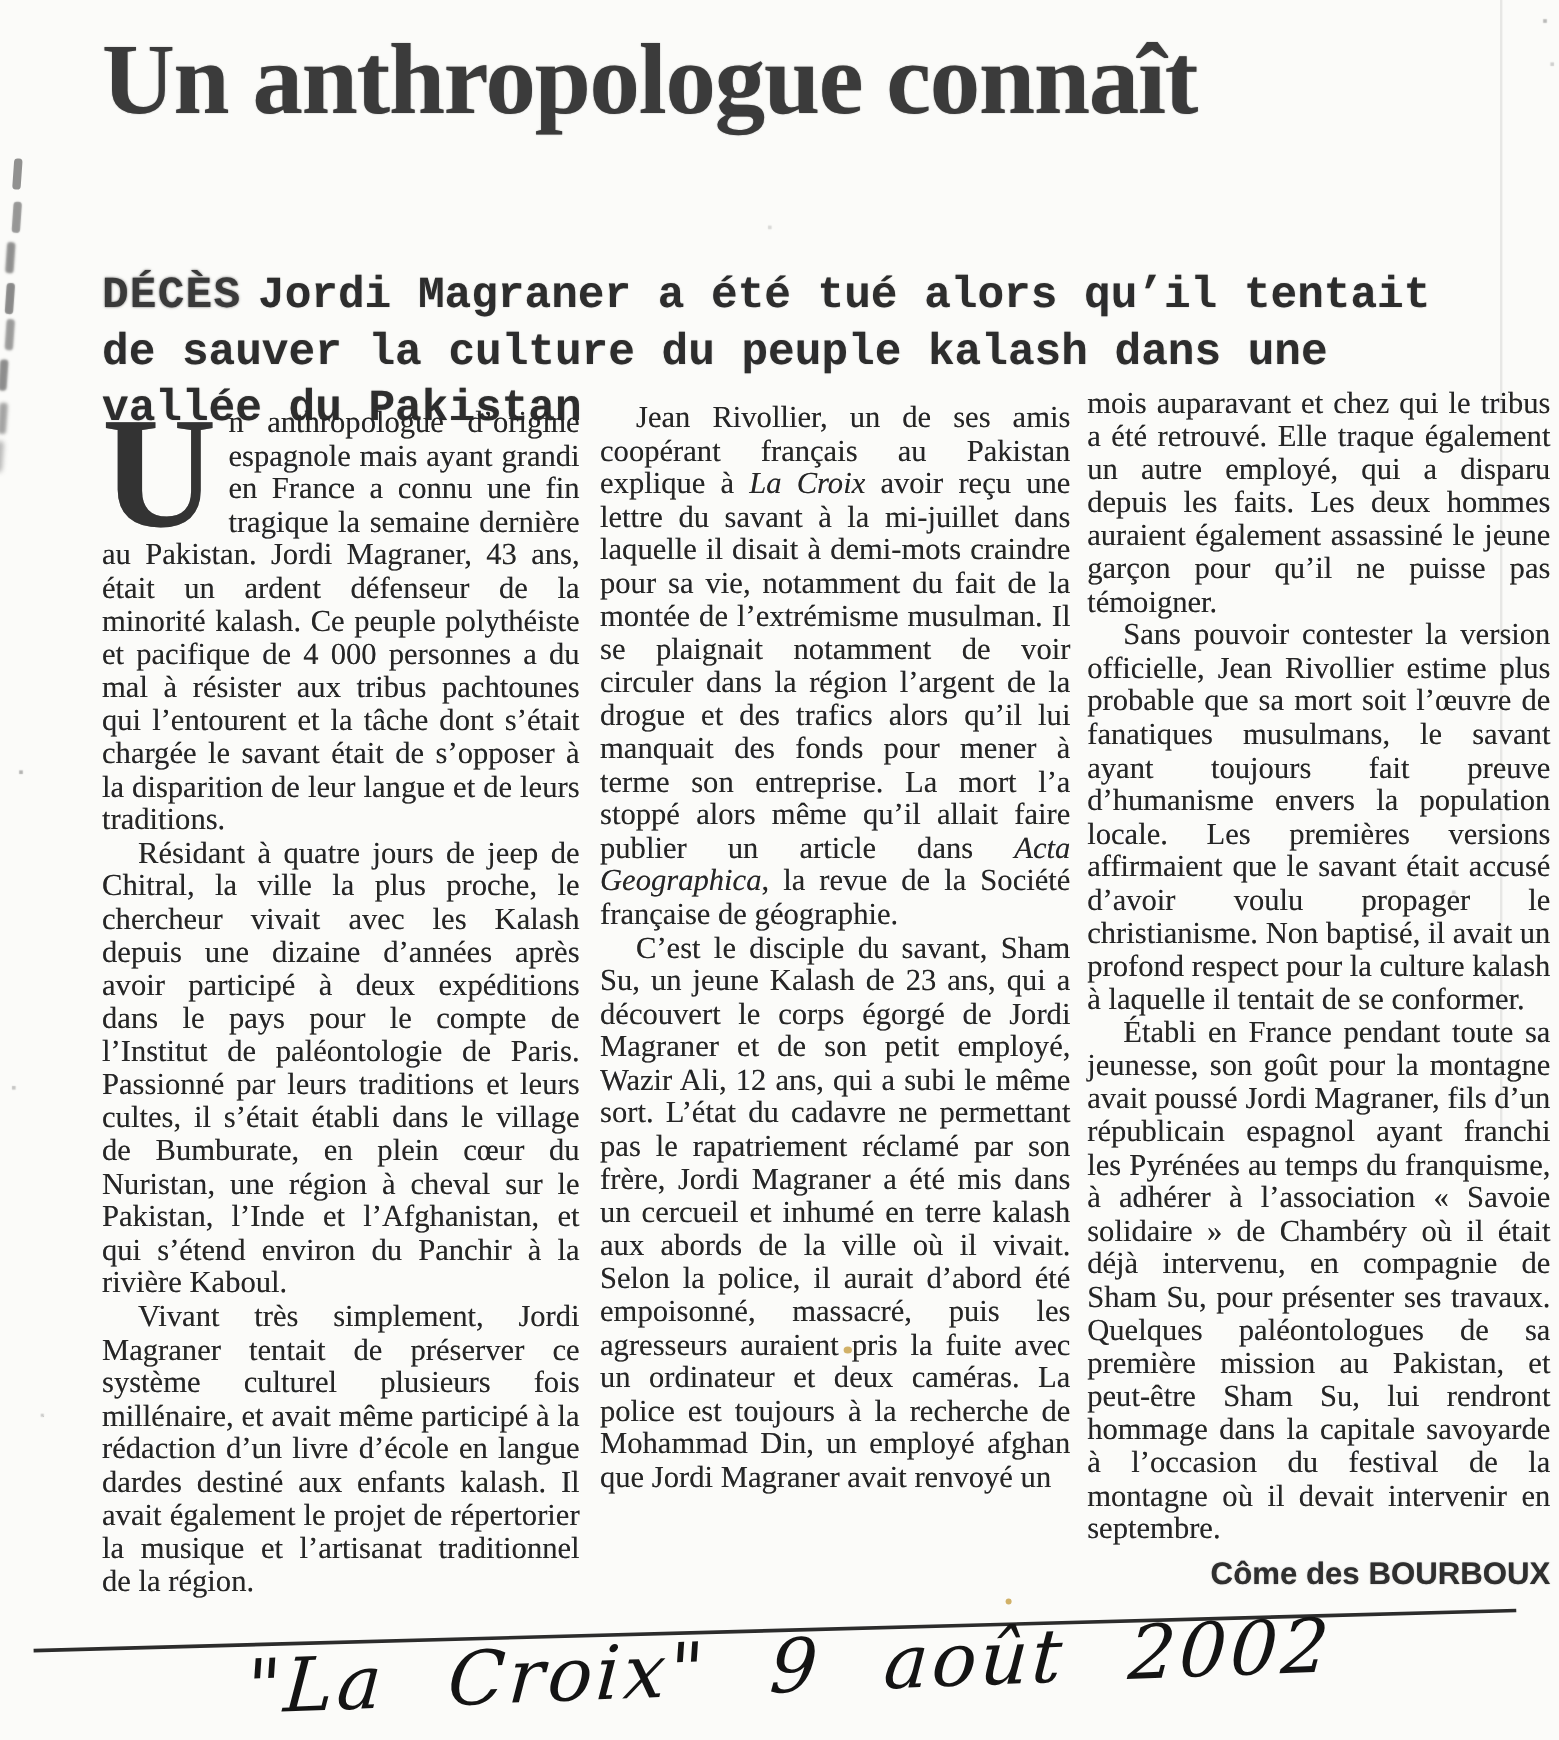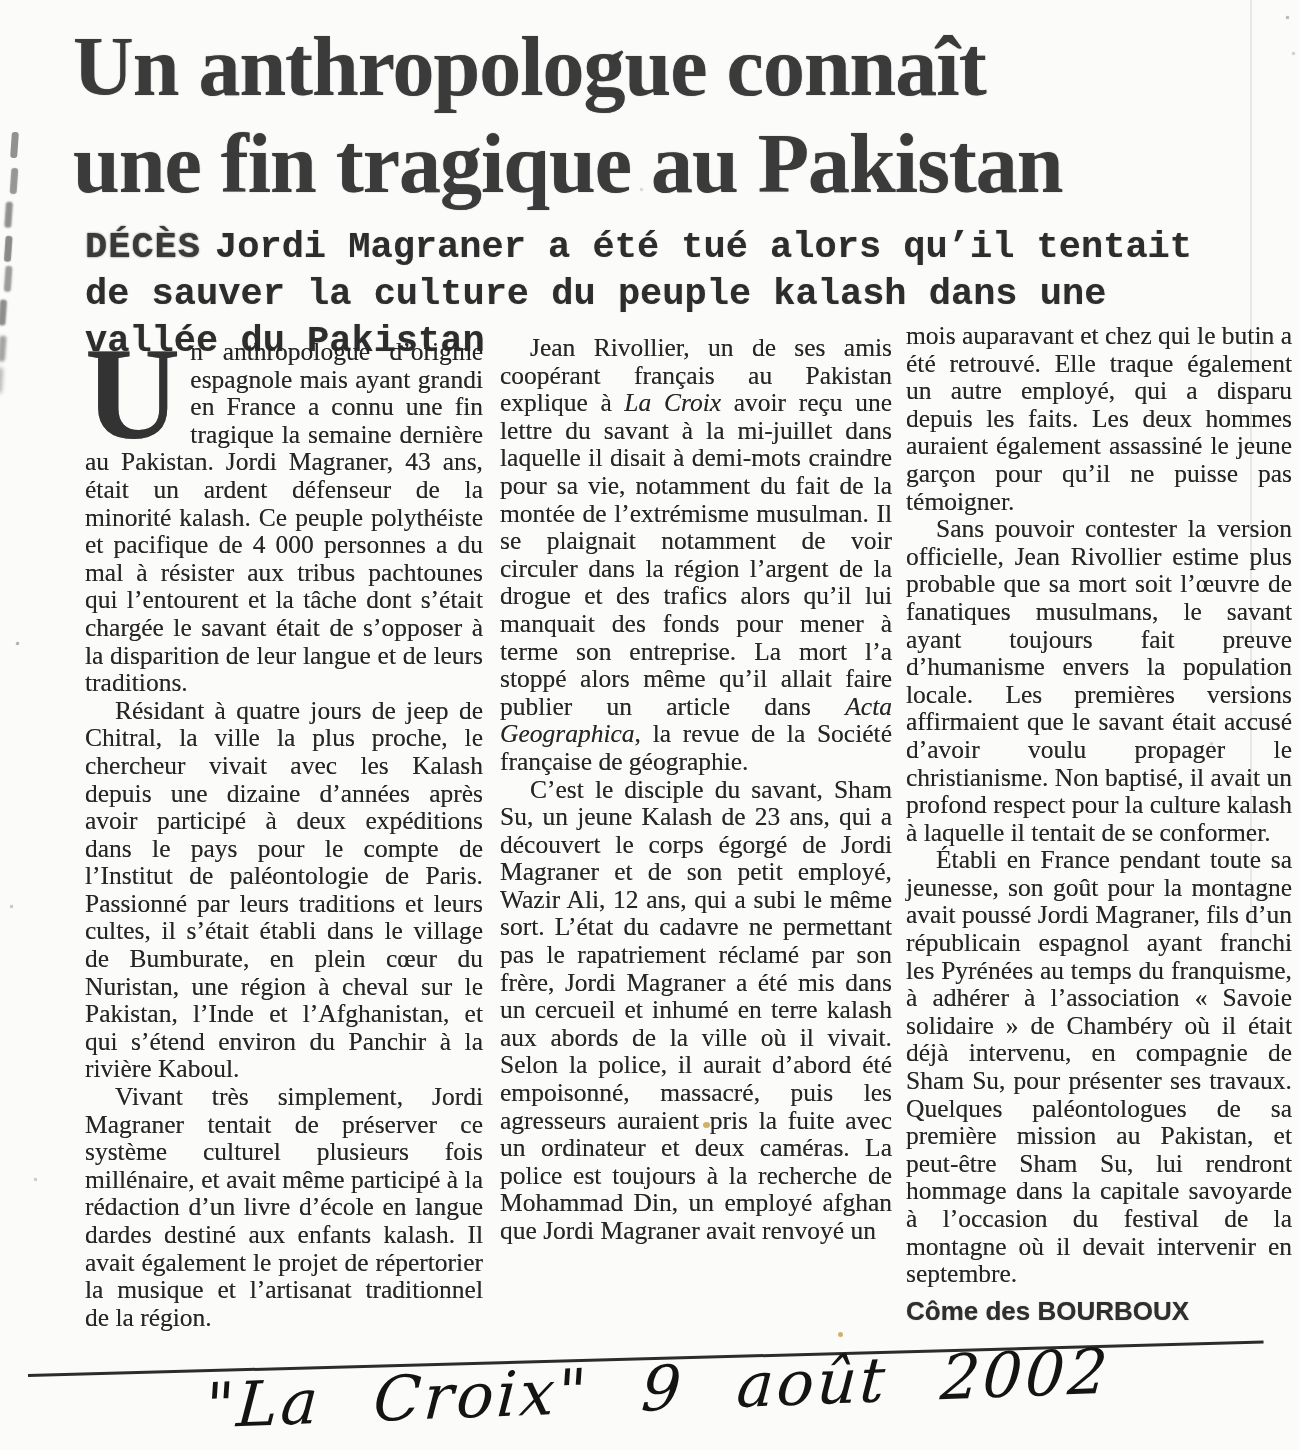--- a/index.html
+++ b/index.html
@@ -8,21 +8,21 @@
     background: #fbfbf9;
     font-family: "Liberation Serif", serif;
     overflow: hidden;
     position: relative;
   }
   .page { position: absolute; inset: 0; }
 
   
   .headline {
     position: absolute;
-    left: 73px; top: 18px;
+    left: 85px; top: 18px;
     width: 1190px;
     font-family: "Liberation Serif", serif;
     font-weight: bold;
     font-size: 84px;
     line-height: 97px;
     letter-spacing: -1px;
     color: #3b3b3b;
     text-shadow: 0 0 1px rgba(40,40,40,.55);
   }
   .headline .hl { display: block; white-space: nowrap; }
@@ -82,21 +82,21 @@
     margin: 16px 0 12px 0;
     text-align: left;
     text-shadow: 0 0 2px rgba(60,60,60,.7);
   }
 
   .byline {
     font-family: "Liberation Sans", sans-serif;
     font-weight: bold;
     font-size: 26px;
     color: #2f2f2f;
-    text-align: left;
+    text-align: right;
     margin-top: 10px;
     text-shadow: 0 0 1px rgba(50,50,50,.6);
   }
 
   
   .rule {
     position: absolute;
     left: 28px; top: 1374px;
     width: 1236px; height: 3px;
     background: #2c2c2c;
@@ -171,40 +171,39 @@
 <div class="page">
 
   <div class="smudge-left"></div>
   <div class="crease"></div>
   <div class="speckles"></div>
   <div class="speck-yellow1"></div>
   <div class="speck-yellow2"></div>
 
   <h1 class="headline">
     <span class="hl">Un anthropologue connaît</span>
-    <span class="hl">une fin tragique au Pakistan</span>
   </h1>
 
   <p class="subhead">
     <span class="kicker">DÉCÈS</span><span>Jordi Magraner a été tué alors qu’il tentait de sauver la culture du peuple kalash dans une vallée du Pakistan</span>
   </p>
 
   <div class="col col1">
     <p class="para"><span class="dropcap">U</span><span>n anthropologue d’origine espagnole mais ayant grandi en France a connu une fin tragique la semaine dernière au Pakistan. Jordi Magraner, 43 ans, était un ardent défenseur de la minorité kalash. Ce peuple polythéiste et pacifique de 4 000 personnes a du mal à résister aux tribus pachtounes qui l’entourent et la tâche dont s’était chargée le savant était de s’opposer à la disparition de leur langue et de leurs traditions.</span></p>
     <p class="para indent">Résidant à quatre jours de jeep de Chitral, la ville la plus proche, le chercheur vivait avec les Kalash depuis une dizaine d’années après avoir participé à deux expéditions dans le pays pour le compte de l’Institut de paléontologie de Paris. Passionné par leurs traditions et leurs cultes, il s’était établi dans le village de Bumburate, en plein cœur du Nuristan, une région à cheval sur le Pakistan, l’Inde et l’Afghanistan, et qui s’étend environ du Panchir à la rivière Kaboul.</p>
     <p class="para indent">Vivant très simplement, Jordi Magraner tentait de préserver ce système culturel plusieurs fois millénaire, et avait même participé à la rédaction d’un livre d’école en langue dardes destiné aux enfants kalash. Il avait également le projet de répertorier la musique et l’artisanat traditionnel de la région.</p>
   </div>
 
   <div class="col col2">
     <p class="para indent"><span>Jean Rivollier, un de ses amis coopérant français au Pakistan explique à </span><span style="font-style: italic;">La Croix</span><span> avoir reçu une lettre du savant à la mi-juillet dans laquelle il disait à demi-mots craindre pour sa vie, notamment du fait de la montée de l’extrémisme musulman. Il se plaignait notamment de voir circuler dans la région l’argent de la drogue et des trafics alors qu’il lui manquait des fonds pour mener à terme son entreprise. La mort l’a stoppé alors même qu’il allait faire publier un article dans </span><span style="font-style: italic;">Acta Geographica</span><span>, la revue de la Société française de géographie.</span></p>
     <p class="para indent">C’est le disciple du savant, Sham Su, un jeune Kalash de 23 ans, qui a découvert le corps égorgé de Jordi Magraner et de son petit employé, Wazir Ali, 12 ans, qui a subi le même sort. L’état du cadavre ne permettant pas le rapatriement réclamé par son frère, Jordi Magraner a été mis dans un cercueil et inhumé en terre kalash aux abords de la ville où il vivait. Selon la police, il aurait d’abord été empoisonné, massacré, puis les agresseurs auraient pris la fuite avec un ordinateur et deux caméras. La police est toujours à la recherche de Mohammad Din, un employé afghan que Jordi Magraner avait renvoyé un</p>
   </div>
 
   <div class="col col3">
-    <p class="para">mois auparavant et chez qui le butin a été retrouvé. Elle traque également un autre employé, qui a disparu depuis les faits. Les deux hommes auraient également assassiné le jeune garçon pour qu’il ne puisse pas témoigner.</p>
+    <p class="para">mois auparavant et chez qui le tribus a été retrouvé. Elle traque également un autre employé, qui a disparu depuis les faits. Les deux hommes auraient également assassiné le jeune garçon pour qu’il ne puisse pas témoigner.</p>
     <p class="para indent">Sans pouvoir contester la version officielle, Jean Rivollier estime plus probable que sa mort soit l’œuvre de fanatiques musulmans, le savant ayant toujours fait preuve d’humanisme envers la population locale. Les premières versions affirmaient que le savant était accusé d’avoir voulu propager le christianisme. Non baptisé, il avait un profond respect pour la culture kalash à laquelle il tentait de se conformer.</p>
     <p class="para indent">Établi en France pendant toute sa jeunesse, son goût pour la montagne avait poussé Jordi Magraner, fils d’un républicain espagnol ayant franchi les Pyrénées au temps du franquisme, à adhérer à l’association « Savoie solidaire » de Chambéry où il était déjà intervenu, en compagnie de Sham Su, pour présenter ses travaux. Quelques paléontologues de sa première mission au Pakistan, et peut-être Sham Su, lui rendront hommage dans la capitale savoyarde à l’occasion du festival de la montagne où il devait intervenir en septembre.</p>
     <p class="byline">Côme des BOURBOUX</p>
   </div>
 
   <div class="rule"></div>
   <div class="handwriting">"La Croix" 9 août 2002</div>
 
 </div>
 

